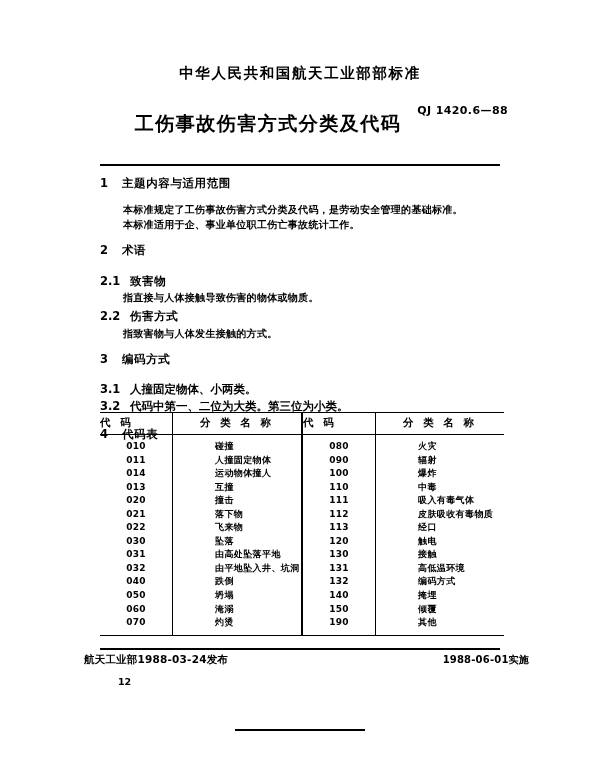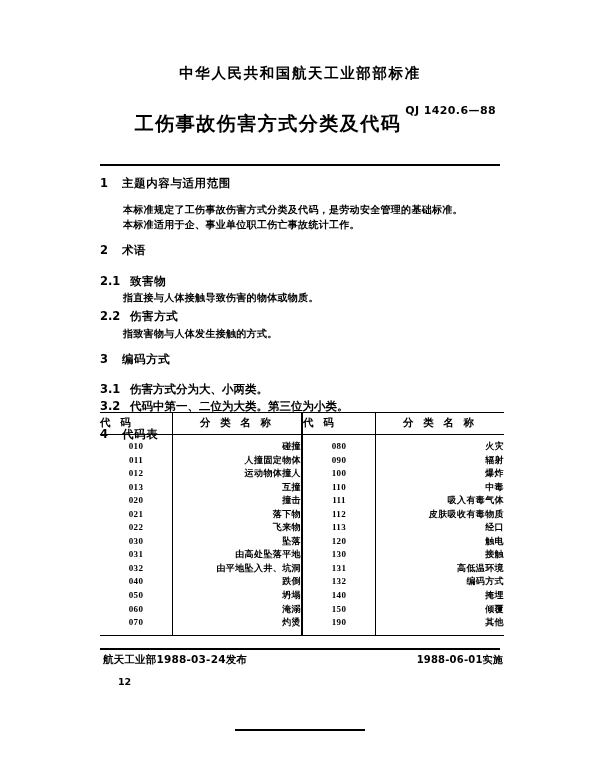--- a/index.html
+++ b/index.html
@@ -53,21 +53,21 @@
     width: 536px;
     text-align: center;
     font-size: 19px;
     font-weight: bold;
     letter-spacing: 1.5px;
     line-height: 1.1;
     white-space: nowrap;
   }
   .std-number {
     position: absolute;
-    right: 104px;
+    right: 92px;
     top: 0px;
     font-size: 11px;
     font-weight: bold;
     letter-spacing: 0.4px;
     font-family: "DejaVu Sans", "Liberation Sans", sans-serif;
     white-space: nowrap;
   }
 
   
   .rule-top {
@@ -179,57 +179,57 @@
     padding: 3px 0 4px 0;
     border-top: 1.6px solid #000;
     border-bottom: 1.3px solid #000;
   }
   table.codes td {
     font-size: 9px;
     font-weight: bold;
     padding: 0.4px 0;
     line-height: 1.42;
     white-space: nowrap;
-    font-family: Liberation Serif, serif;
   }
   table.codes tbody tr:first-child td {
     padding-top: 5px;
   }
   table.codes tbody tr:last-child td {
     padding-bottom: 6px;
   }
   .col-code {
     width: 72px;
     text-align: center;
     font-family: "DejaVu Sans", "Liberation Sans", sans-serif;
     letter-spacing: 0.3px;
   }
   .col-name {
     width: 128px;
-    text-align: right;
+    text-align: left;
     padding-left: 42px !important;
     letter-spacing: 0.4px;
   }
   .vline-inner {
     border-right: 1.1px solid #000;
   }
   .vline-center {
     border-right: 2.6px solid #000;
   }
   .tbl-bottom {
     border-bottom: 1.8px solid #000;
   }
 
   
   .footer {
     position: absolute;
-    left: 103px;
+    left: 84px;
     top: 653px;
     width: 400px;
     height: 16px;
+    padding-left: 45px;
   }
   .footer-left {
     position: absolute;
     left: 0;
     top: 0;
     font-size: 10.5px;
     font-weight: bold;
     letter-spacing: 0.2px;
     white-space: nowrap;
   }
@@ -280,21 +280,21 @@
     <div class="gap-s"></div>
     <div class="sub-head"><span class="num">2.1</span><span class="txt">致害物</span></div>
     <div class="para">指直接与人体接触导致伤害的物体或物质。</div>
     <div class="sub-head"><span class="num">2.2</span><span class="txt">伤害方式</span></div>
     <div class="para">指致害物与人体发生接触的方式。</div>
 
     <div class="gap-m"></div>
 
     <div class="sec-head"><span class="num">3</span><span class="txt">编码方式</span></div>
     <div class="gap-m"></div>
-    <div class="numbered-line"><span class="num">3.1</span><span>伤害方式分为大、小两类。</span></div>
+    <div class="numbered-line"><span class="num">3.1</span><span>人撞固定物体、小两类。</span></div>
     <div class="numbered-line"><span class="num">3.2</span><span>代码中第一、二位为大类。第三位为小类。</span></div>
 
     <div class="gap-l"></div>
 
     <div class="sec-head"><span class="num">4</span><span class="txt">代码表</span></div>
 
   </div>
 
   <div class="code-table">
     <table class="codes">
@@ -313,21 +313,21 @@
             <td class="col-code vline-inner">080</td>
             <td class="col-name">火灾</td>
           </tr>
           <tr>
             <td class="col-code vline-inner">011</td>
             <td class="col-name vline-center">人撞固定物体</td>
             <td class="col-code vline-inner">090</td>
             <td class="col-name">辐射</td>
           </tr>
           <tr>
-            <td class="col-code vline-inner">012</td>
+            <td class="col-code vline-inner">014</td>
             <td class="col-name vline-center">运动物体撞人</td>
             <td class="col-code vline-inner">100</td>
             <td class="col-name">爆炸</td>
           </tr>
           <tr>
             <td class="col-code vline-inner">013</td>
             <td class="col-name vline-center">互撞</td>
             <td class="col-code vline-inner">110</td>
             <td class="col-name">中毒</td>
           </tr>

